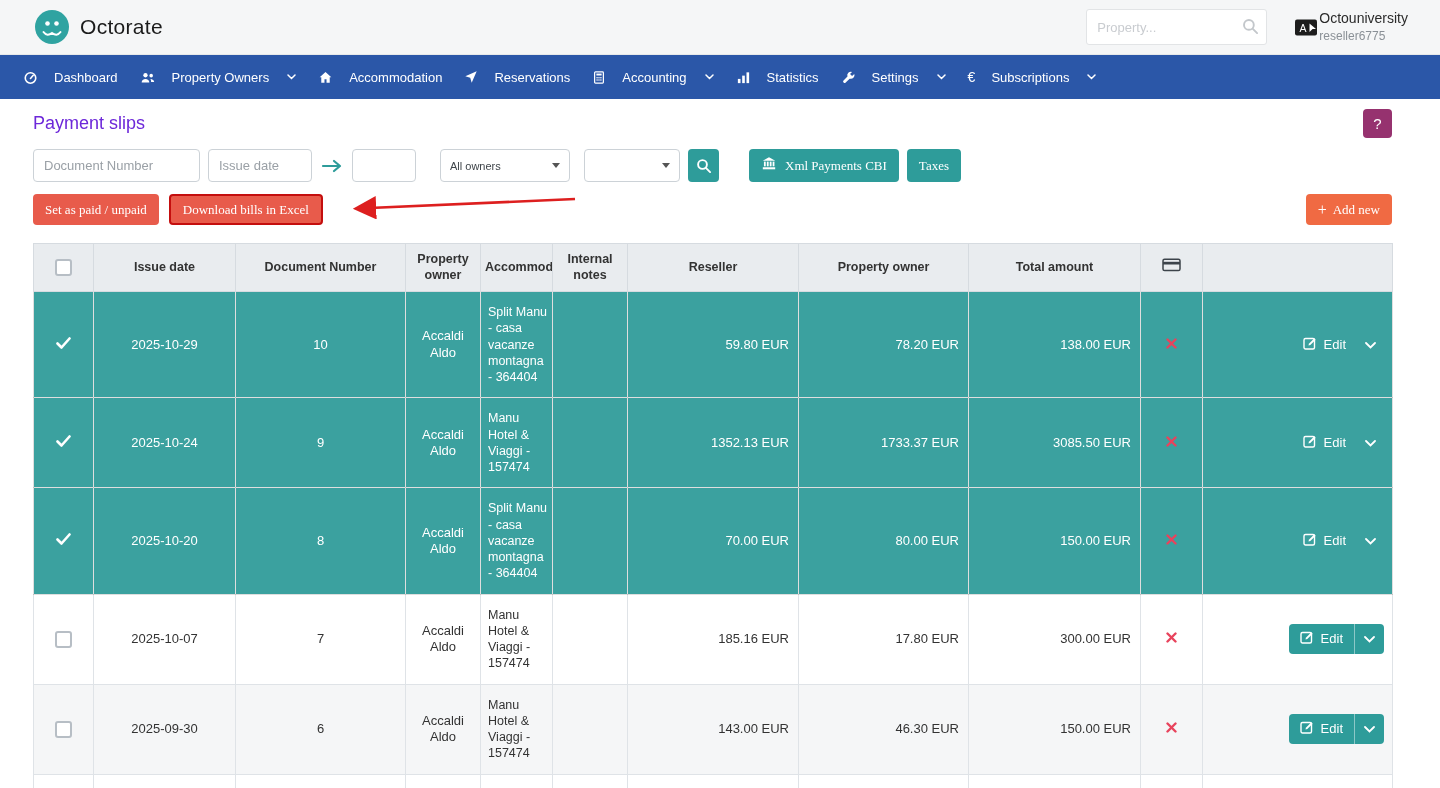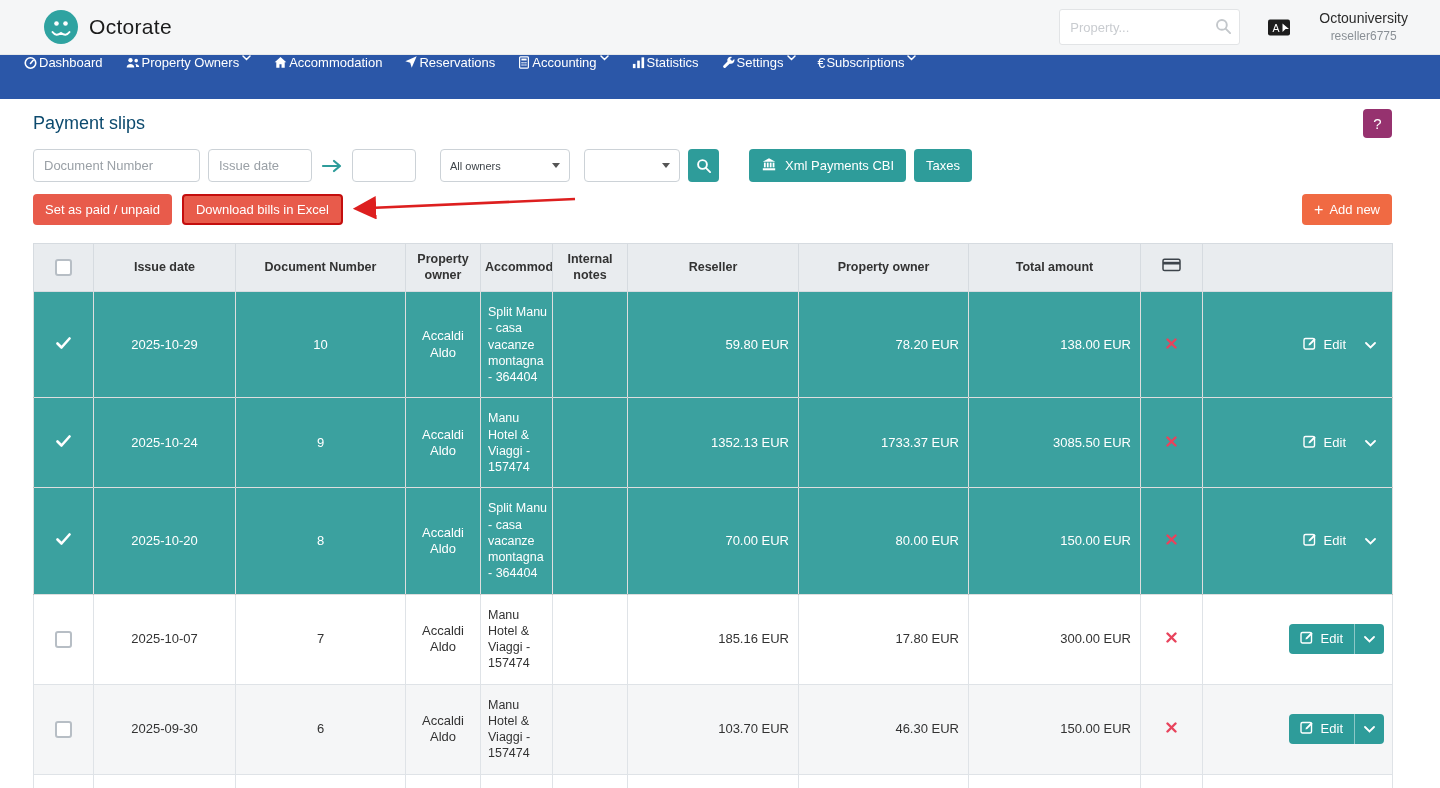--- a/index.html
+++ b/index.html
@@ -1,54 +1,54 @@
 <!DOCTYPE html>
 <html><head>
 <meta charset="utf-8">
 <style>
   *{box-sizing:border-box;margin:0;padding:0}
   html,body{width:1440px;height:788px}
   body{overflow:hidden;position:relative;background:#fff;color:#333;font-family:"Liberation Sans","DejaVu Sans",sans-serif}
 
   
-  .topbar{height:55px;background:#f5f6f7;border-bottom:1px solid #e7e9ea;display:flex;align-items:center;padding:0 32px 0 43px}
+  .topbar{height:55px;background:#f5f6f7;border-bottom:1px solid #e7e9ea;display:flex;align-items:center;padding:0 32px 0 34px}
   .logo{display:flex}
   .brand{font-size:21px;color:#1b1b1b;margin-left:10px;font-weight:500;letter-spacing:.3px;cursor:pointer}
   .top-search{margin-left:auto;position:relative;width:181px}
   .top-search input{width:100%;height:36px;border:1px solid #e2e4e6;border-radius:3px;background:#fff;padding:0 32px 0 10px;font-size:13px;color:#555;font-family:inherit}
   .top-search input::placeholder{color:#c9ccd0}
   .search-ic{position:absolute;right:8px;top:9px;color:#c3c7cb;display:flex}
   .kbd{margin-left:27px;display:flex;cursor:pointer}
-  .account{margin-left:27px;text-align:center;line-height:1.35;cursor:pointer}
+  .account{text-align:left;line-height:1.35;cursor:pointer}
   .acc-name{font-size:14px;color:#2b2b2b}
   .acc-sub{font-size:12px;color:#8a9096}
 
   
   .navbar{height:44px;background:#2b57a8;display:flex;align-items:stretch;padding:0 12px}
-  .nav-item{display:flex;align-items:flex-start;gap:1px;padding:0 11px;color:#fff;font-size:13px;cursor:pointer;white-space:nowrap}
+  .nav-item{display:flex;align-items:center;gap:16px;padding:0 11px;color:#fff;font-size:13px;cursor:pointer;white-space:nowrap}
   .nic{display:flex}
   .caret{display:flex;margin-left:2px}
 
   
   .content{padding:10px 48px 0 33px}
   .title-row{display:flex;justify-content:space-between;align-items:center}
-  .page-title{color:#0c4a6e;font-size:18px;font-weight:400}
+  .page-title{color:#6d28d9;font-size:18px;font-weight:400}
   .help-btn{width:29px;height:29px;background:#96326F;color:#fff;border:none;border-radius:4px;font-size:15px;cursor:pointer;font-family:inherit}
 
   .filter-row{display:flex;align-items:center;gap:8px;margin-top:11px}
   .t-input{height:33px;border:1px solid #ccd2d7;border-radius:4px;padding:0 10px;font-size:13px;color:#555;font-family:inherit;background:#fff}
   .t-input::placeholder{color:#9aa0a6}
   .in-doc{width:167px}.in-issue{width:104px}.in-to{width:64px}
   .arrow-wrap{display:flex;padding:0 1px}
   .t-select{height:33px;border:1px solid #ccd2d7;border-radius:4px;background:#fff;display:flex;align-items:center;justify-content:space-between;padding:0 9px;font-size:11px;color:#3f454a;cursor:pointer}
   .sel-owners{width:130px;margin-left:16px}
   .sel-acc{width:283px;margin-left:7px}
   .sel-extra{width:96px;margin-left:6px}
   .sel-caret{width:0;height:0;border-left:4px solid transparent;border-right:4px solid transparent;border-top:5px solid #555;margin-left:8px}
-  .btn{border:none;border-radius:4px;cursor:pointer;font-family:Liberation Sans, sans-serif;display:inline-flex;align-items:center;justify-content:center}
+  .btn{border:none;border-radius:4px;cursor:pointer;font-family:Liberation Serif, serif;display:inline-flex;align-items:center;justify-content:center}
   .btn-search{width:31px;height:33px;background:#2E9C9A;color:#fff}
   .btn-teal{height:33px;background:#2E9C9A;color:#fff;font-size:13px;padding:0 12px;gap:8px}
   .btn-xml{margin-left:22px}
 
   .action-row{display:flex;align-items:center;margin-top:12px}
   .btn-red{height:31px;background:#E85B4B;color:#fff;font-size:13px;padding:0 12px}
   .btn-download{margin-left:10px;border:2px solid #C40E0E}
   .btn-add{margin-left:auto;height:31px;background:#F06A43;color:#fff;font-size:13px;padding:0 12px;gap:6px}
   .plus{font-size:16px;line-height:1}
   .annot{position:absolute;left:342px;top:195px;z-index:9;pointer-events:none}
@@ -470,21 +470,21 @@
           <tr>
     <td class="c-check">
       
       <span class="checkbox"></span>
     </td>
     <td>2025-09-30</td>
     <td>6</td>
     <td>Accaldi Aldo</td>
     <td class="c-acc">Manu Hotel &amp; Viaggi - 157474</td>
     <td></td>
-    <td class="c-money">103.70 EUR</td>
+    <td class="c-money">143.00 EUR</td>
     <td class="c-money">46.30 EUR</td>
     <td class="c-money">150.00 EUR</td>
     <td>
       <span class="status-x">
                 <svg width="11" height="11" viewBox="0 0 11 11">
                   <path d="M1.5 1.5l8 8M9.5 1.5l-8 8" stroke="#E8435C" stroke-width="2.4" stroke-linecap="round"></path>
                 </svg>
               </span>
     </td>
     <td class="c-actions">

